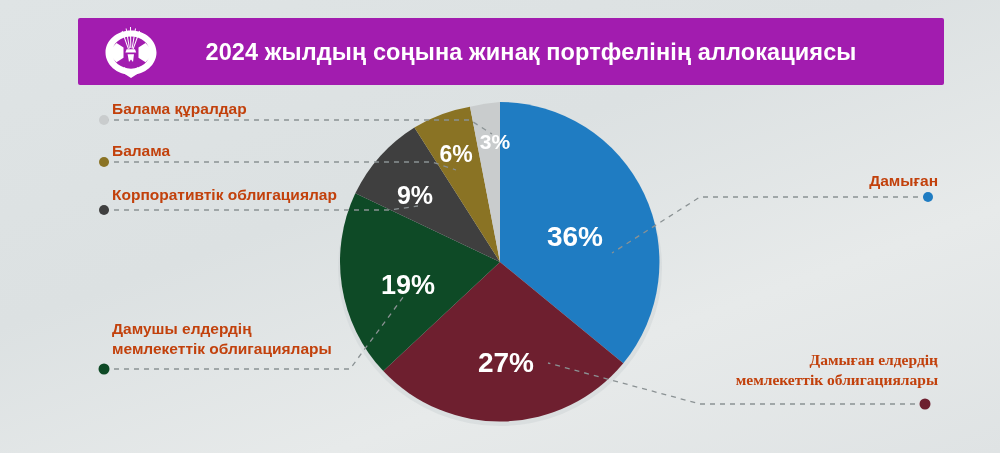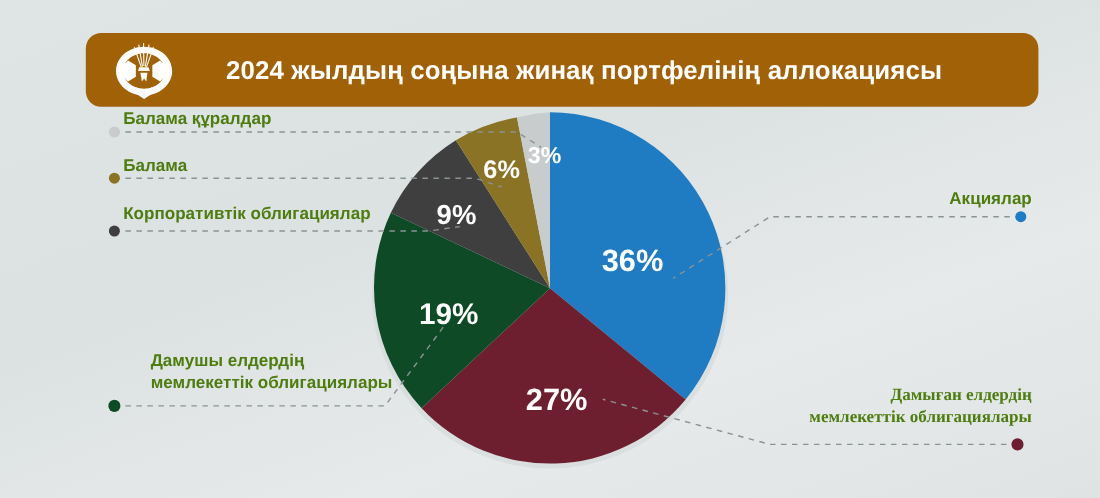--- a/index.html
+++ b/index.html
@@ -19,25 +19,24 @@
     height: 453px;
   }
 
   
   #header-banner {
     position: absolute;
     left: 78px;
     top: 18px;
     width: 866px;
     height: 67px;
-    background: #a16207;
-    border-radius: 14px;
+    background: #a21caf;
+    border-radius: 2px;
     display: flex;
     align-items: center;
-    margin-top: 12px;
   }
   #brand-logo {
     position: absolute;
     left: 22px;
     top: 8px;
     width: 62px;
     height: 52px;
   }
   #header-title {
     position: absolute;
@@ -57,21 +56,21 @@
   
   #chart-svg {
     position: absolute;
     left: 0;
     top: 0;
   }
 
   
   .callout-label {
     position: absolute;
-    color: #4d7c0f;
+    color: #c2410c;
     font-size: 15.5px;
     font-weight: 600;
     line-height: 1.28;
     white-space: pre-line;
   }
   .callout-label.right-al { text-align: right; }
   .callout-label.left-al  { text-align: left; }
 
   .slice-pct {
     fill: #ffffff;
@@ -163,21 +162,21 @@
     <text class="slice-pct" x="456" y="156" font-size="23">6%</text>
     <text class="slice-pct" x="495" y="143" font-size="21">3%</text>
   </svg>
 
   <div class="callout-label left-al" style="left:112px; top:99px;">Балама құралдар</div>
 
   <div class="callout-label left-al" style="left:112px; top:141px;">Балама</div>
 
   <div class="callout-label left-al" style="left:112px; top:185px;">Корпоративтік облигациялар</div>
 
-  <div class="callout-label left-al" style="left:112px; top:319px; width:245px;margin-left:25px;">Дамушы елдердің
+  <div class="callout-label left-al" style="left:112px; top:319px; width:245px;">Дамушы елдердің
 мемлекеттік облигациялары</div>
 
-  <div class="callout-label right-al" style="right:62px; top:171px;">Акциялар</div>
+  <div class="callout-label right-al" style="right:62px; top:171px;">Дамыған</div>
 
   <div class="callout-label right-al" style="right:62px; top:350px; width:300px;font-family:Liberation Serif, serif;">Дамыған елдердің
 мемлекеттік облигациялары</div>
 
 </div>
 
 </body></html>

